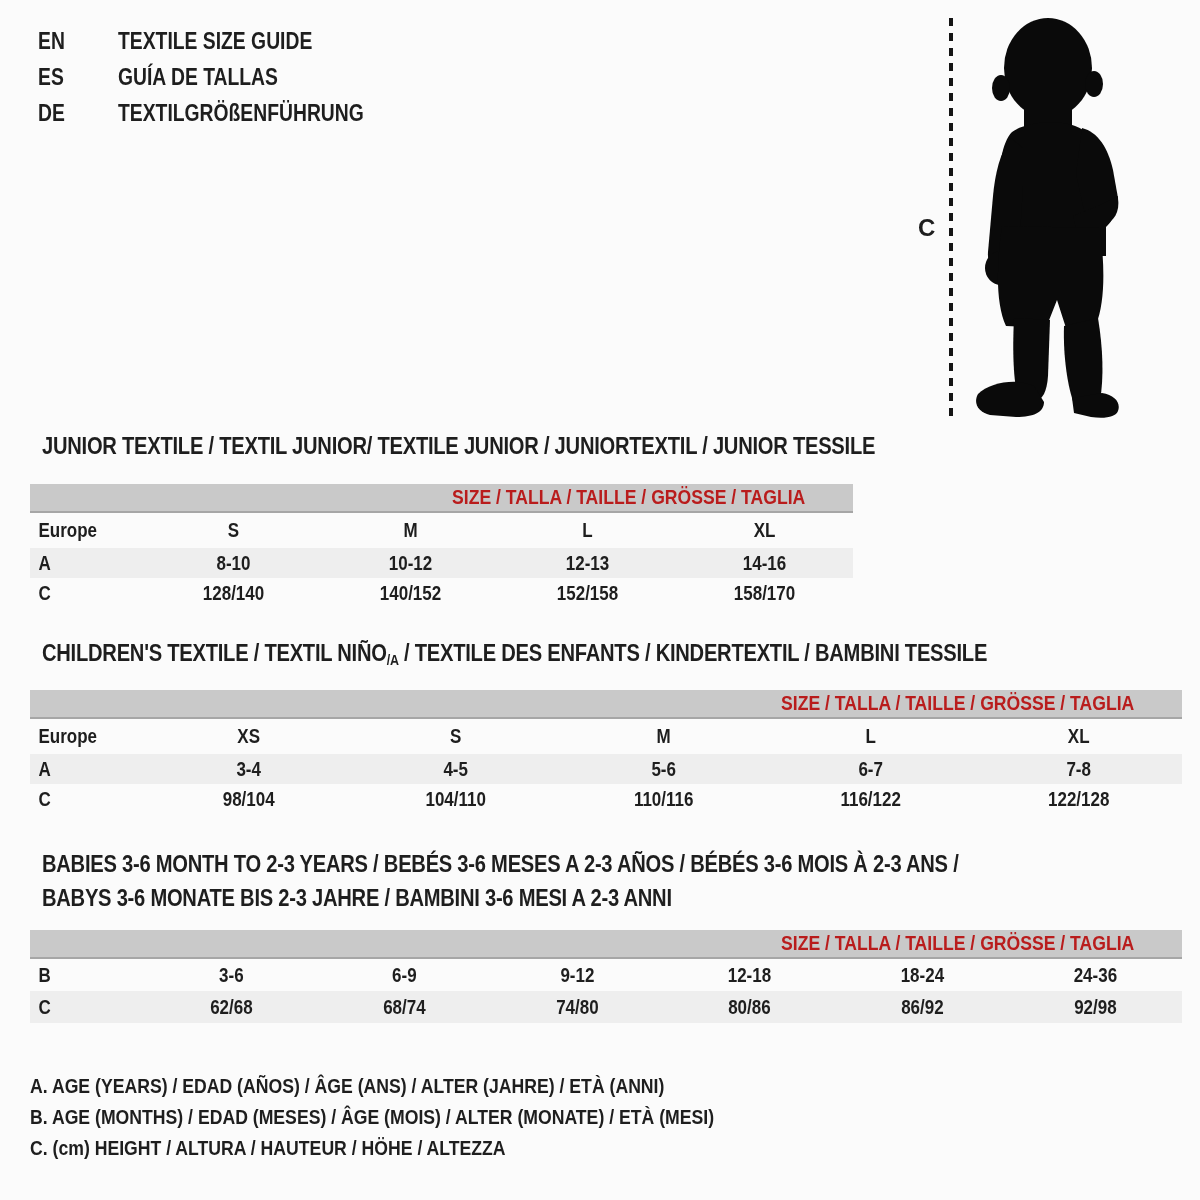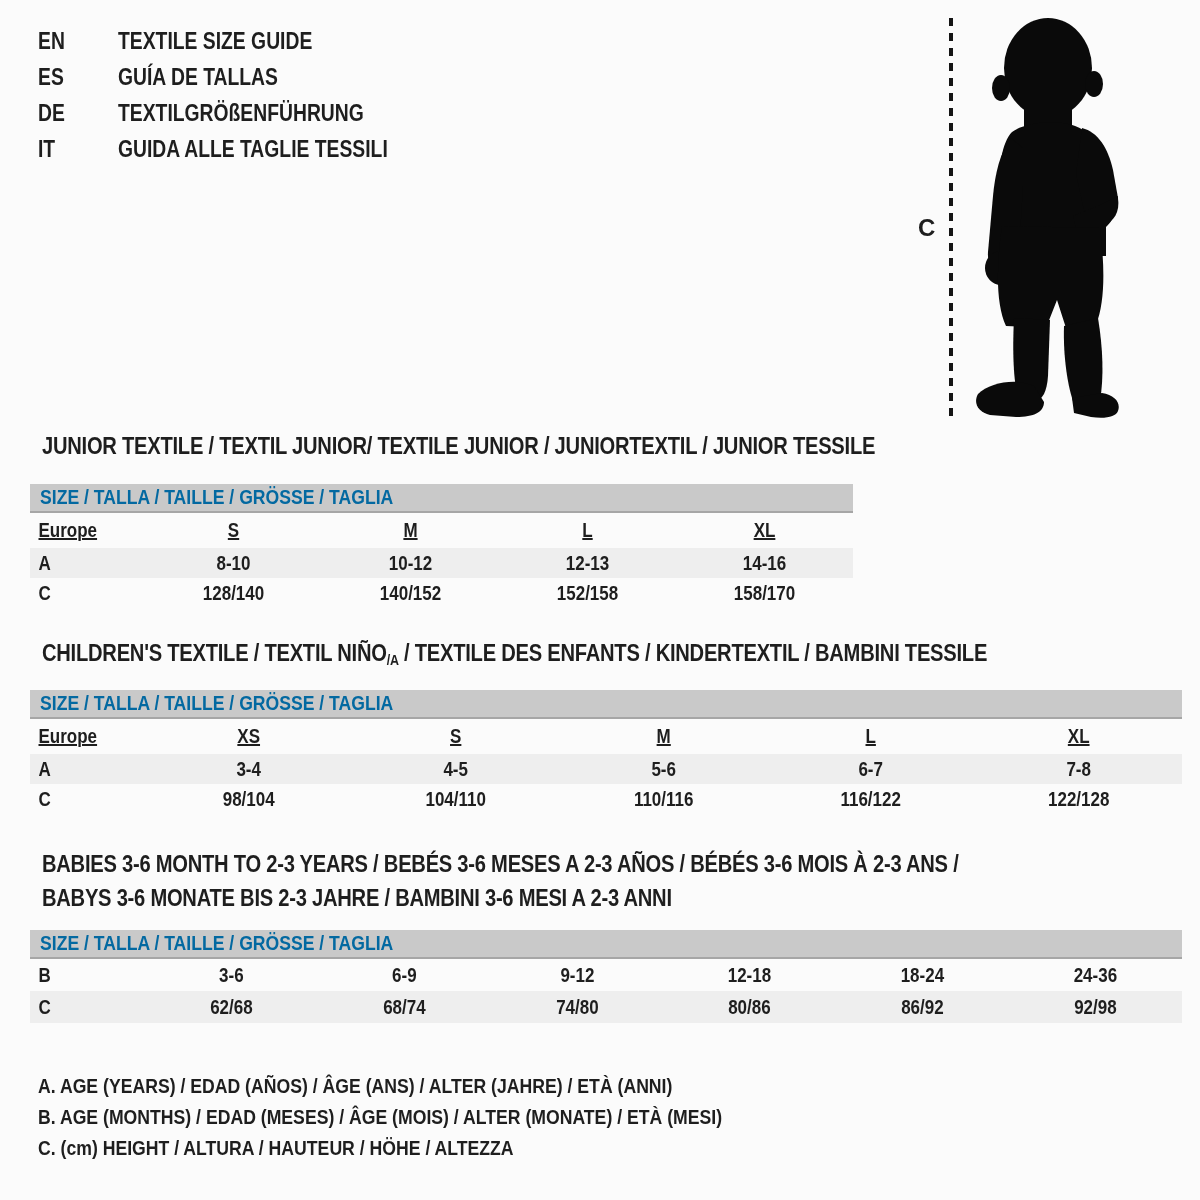--- a/index.html
+++ b/index.html
@@ -46,68 +46,64 @@
   .sub-a { font-size: 0.62em; position: relative; top: 4px; }
 
   
   .tbl { left: 30px; }
   .tbl-junior   { top: 484px; width: 823px; }
   .tbl-children { top: 690px; width: 1152px; }
   .tbl-babies   { top: 930px; width: 1152px; }
 
   .size-bar {
     height: 27px; background: #c9c9c9; border-bottom: 2px solid #a6a6a6;
-    display: flex; align-items: center; padding-left: 10px;
-    font-weight: bold; font-size: 20px; color: #0369a1; white-space: nowrap;
+    display: flex; align-items: center; padding-left: 26px;
+    font-weight: bold; font-size: 20px; color: #b91c1c; white-space: nowrap; justify-content: flex-end;
   }
   .size-bar span { transform: scaleX(0.88); transform-origin: 0 50%; display: inline-block; }
 
   .row { display: grid; align-items: center; font-weight: bold; font-size: 20px; }
   .cols4 { grid-template-columns: 115px repeat(4, 1fr); }
   .cols5 { grid-template-columns: 115px repeat(5, 1fr); }
   .cols6 { grid-template-columns: 115px repeat(6, 1fr); }
-  .row.head { height: 35px; text-decoration: underline; }
+  .row.head { height: 35px; }
   .row.data { height: 30px; }
   .tbl-babies .row.data { height: 32px; }
   .row.alt { background: #eeeeee; }
   .cell {
     text-align: center; white-space: nowrap;
     transform: scaleX(0.85); transform-origin: 50% 50%;
   }
   .cell.label {
     text-align: left; padding-left: 10px;
     transform-origin: 0 50%;
   }
 
   
-  .legend { top: 1070px; left: 38px; }
+  .legend { top: 1070px; left: 30px; }
   .legend-line {
     font-weight: bold; font-size: 21px; line-height: 31px; white-space: nowrap;
     transform: scaleX(0.84); transform-origin: 0 50%;
   }
 </style>
 </head>
 <body>
 
 <div class="abs lang-list">
   <div class="lang-row">
     <span class="lang-code">EN</span>
     <span class="lang-label">TEXTILE SIZE GUIDE</span>
   </div>
   <div class="lang-row">
     <span class="lang-code">ES</span>
     <span class="lang-label">GUÍA DE TALLAS</span>
   </div>
   <div class="lang-row">
     <span class="lang-code">DE</span>
     <span class="lang-label">TEXTILGRÖßENFÜHRUNG</span>
-  </div>
-  <div class="lang-row">
-    <span class="lang-code">IT</span>
-    <span class="lang-label">GUIDA ALLE TAGLIE TESSILI</span>
   </div>
 </div>
 
 <div class="abs figure">
   <span class="measure-label">C</span>
   <div class="measure-line"></div>
   <svg class="silhouette" viewBox="0 0 168 402" xmlns="http://www.w3.org/2000/svg">
     <g fill="#0a0a0a">
       <ellipse cx="82" cy="52" rx="44" ry="50"></ellipse>
       <ellipse cx="35" cy="72" rx="9" ry="13"></ellipse>

